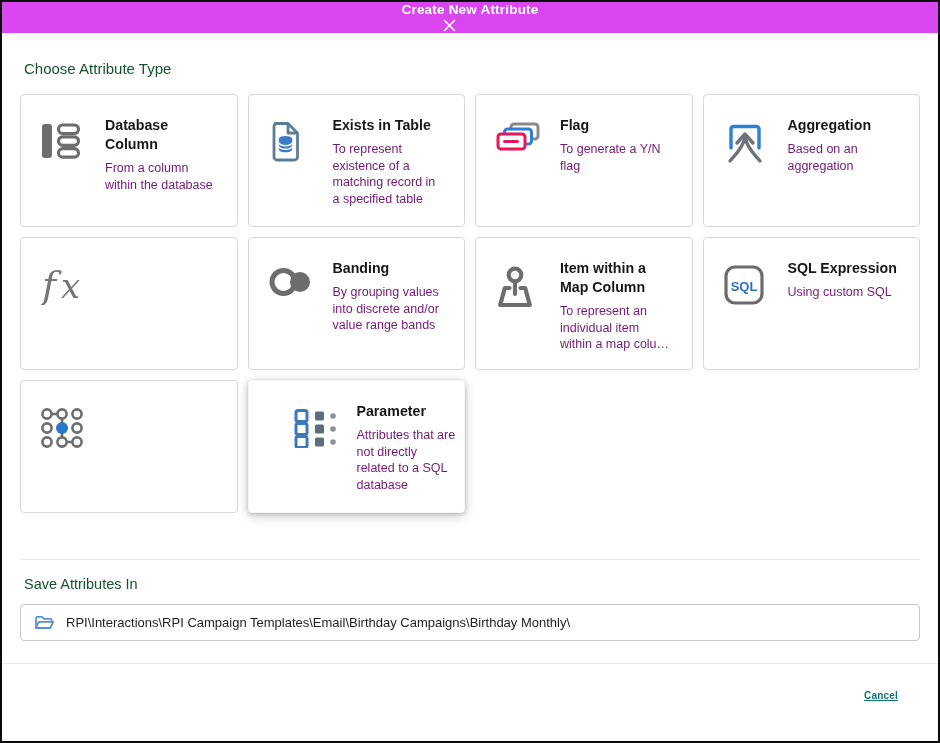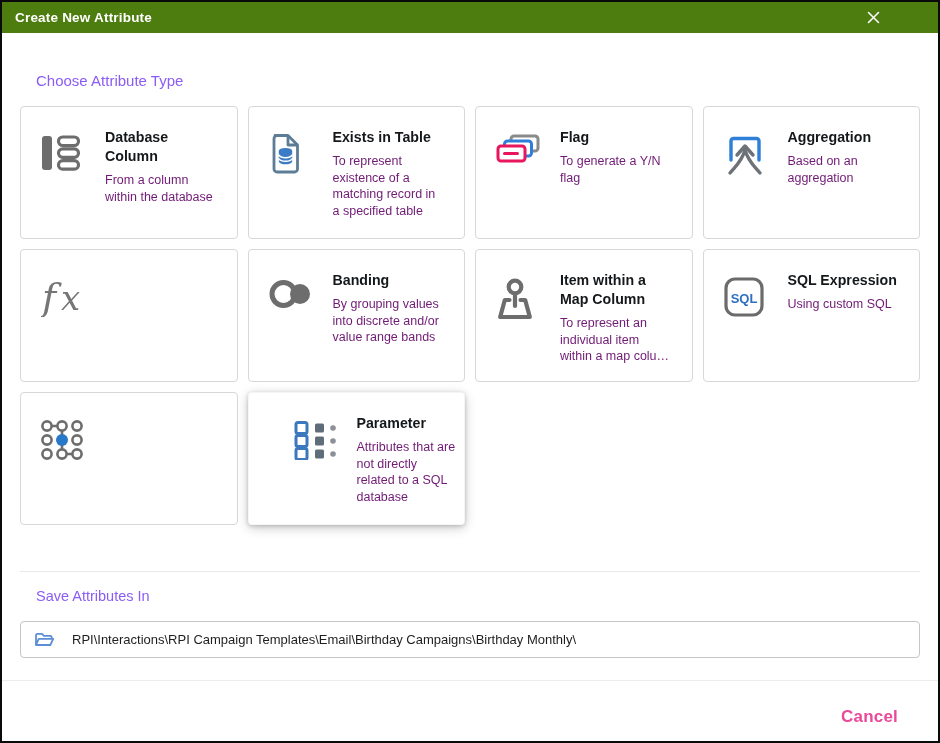--- a/index.html
+++ b/index.html
@@ -4,31 +4,32 @@
 <style>
   * { box-sizing: border-box; }
   html,body { margin:0; padding:0; background:#fff; }
   body { width:940px; height:743px; font-family:"Liberation Sans", sans-serif; }
 
   .dialog {
     position:absolute; left:0; top:0; width:940px; height:743px;
     border:2px solid #0a0a0a; background:#fff; overflow:hidden;
   }
   .titlebar {
-    height:31px; background:#4d7c0f; display:flex; align-items:center;
+    height:31px; background:#d946ef; display:flex; align-items:center;
     padding:0 13px;
+    flex-direction:column;
   }
   .titlebar .title {
     color:#ffffff; font-size:13.5px; font-weight:bold; letter-spacing:.2px; flex:1;
   }
   .close-btn { width:20px; height:20px; display:flex; align-items:center; justify-content:center; cursor:pointer; margin-right:42px; }
 
   .content { padding:0 18px; }
   .section-heading {
-    color:#8b5cf6; font-size:15px; font-weight:normal; margin:16px;
+    color:#14532d; font-size:15px; font-weight:normal; margin:4px;
   }
   .choose-heading { padding-top:23px; line-height:18px; }
 
   .grid {
     margin-top:16px;
     display:grid; grid-template-columns:repeat(4, 1fr);
     column-gap:11px; row-gap:17px;gap:10px;
   }
   .card {
     height:133px; background:#fff; border:1px solid #d8d8d8; border-radius:4px;
@@ -41,29 +42,29 @@
   }
   .icon-wrap { width:64px; flex:none; padding-top:6px; }
   .card-text { flex:1; max-width:112px; }
   .card-title { font-size:14.2px; font-weight:bold; color:#15181b; line-height:19px; }
   .card-desc { font-size:12.5px; color:#701a75; line-height:16.5px; margin-top:6px; }
 
   .divider { height:1px; background:#e9e9e9; margin-top:46px; }
   .save-heading { margin-top:15px; line-height:18px; font-size:14.5px; }
   .path-box {
     margin-top:11px; height:37px; border:1px solid #c6c6c6; border-radius:4px;
-    display:flex; align-items:center; padding:0 13px; gap:18px; background:#fff; cursor:pointer;
+    display:flex; align-items:center; padding:0 13px; gap:12px; background:#fff; cursor:pointer;
   }
   .path-text { font-size:13px; color:#1e1e1e; white-space:nowrap; overflow:hidden; }
 
   .footer-divider { height:1px; background:#ececec; margin-top:22px; margin-left:-18px; margin-right:-18px; }
   .footer { display:flex; justify-content:flex-end; padding:25px 16px 0 0; }
   .cancel-btn {
-    color:#ec4899; font-size:17px; font-weight:bold; letter-spacing:.2px;
-    background:none; border:none; cursor:pointer; font-family:"Liberation Sans", sans-serif;
+    color:#0f766e; font-size:10px; font-weight:bold; letter-spacing:.2px;
+    background:none; border:none; cursor:pointer; font-family:"Liberation Sans", sans-serif;text-decoration:underline;
   }
   svg { display:block; }
 </style>
 </head>
 <body>
 
 <div class="dialog">
 
   <div class="titlebar">
     <span class="title">Create New Attribute</span>

